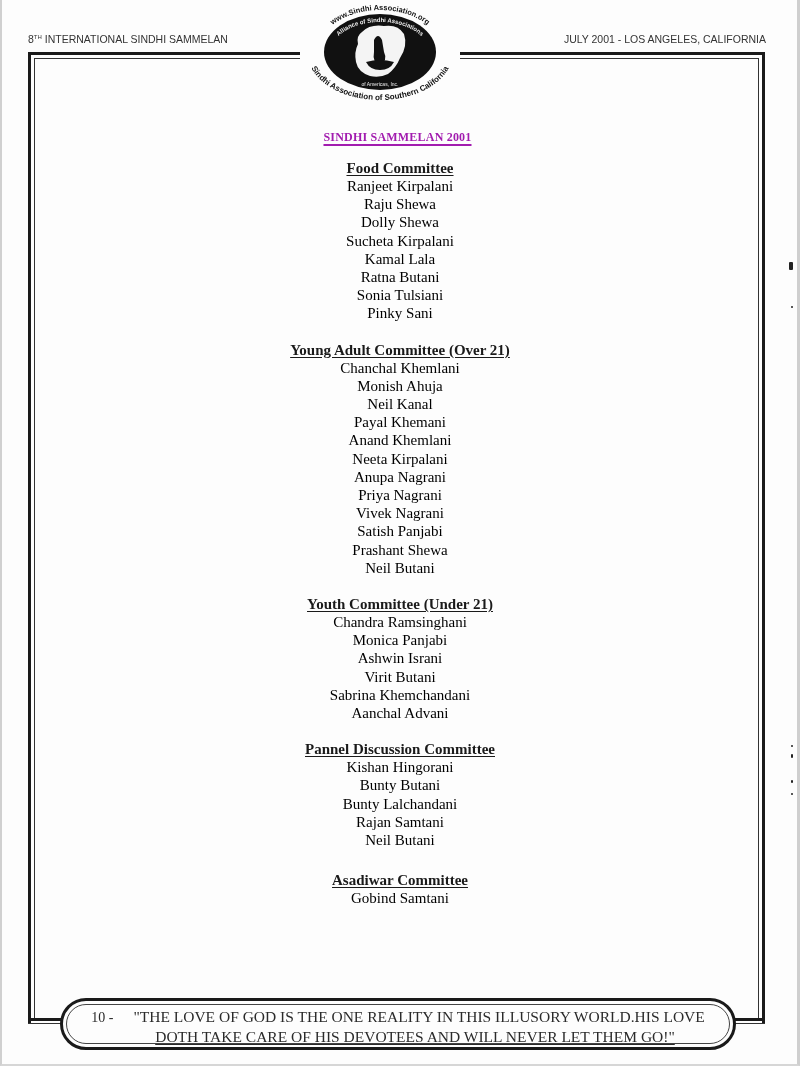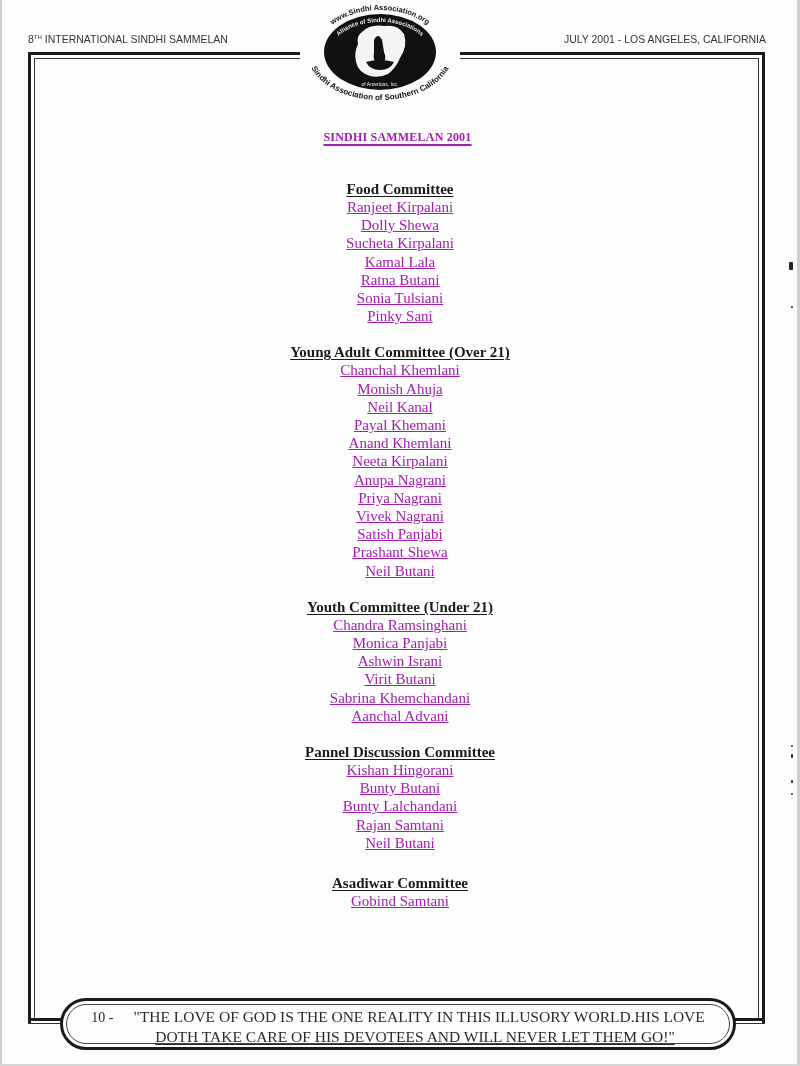--- a/index.html
+++ b/index.html
@@ -94,22 +94,21 @@
       font-weight: bold;
       font-size: 15px;
       text-decoration: underline;
       text-underline-offset: 2px;
       color: #1a1a1a;
       line-height: 18px;
     }
     .member {
       font-size: 15px;
       line-height: 18.2px;
-      color: #a21caf;
-      text-decoration: underline;
+      color: #000000;
     }
 
     
     .footer {
       position: absolute;
       left: 60px;
       top: 998px;
       width: 676px;
       height: 52px;
       border: 3px solid #1a1a1a;
@@ -185,23 +184,24 @@
     <text x="80" y="84" font-family="Liberation Sans, sans-serif" font-size="5" fill="#eee" text-anchor="middle">of Americas, Inc.</text>
     <text font-family="Liberation Sans, sans-serif" font-size="8" font-weight="bold" fill="#111">
       <textPath href="#arcBottom" startOffset="50%" text-anchor="middle">Sindhi Association of Southern California</textPath>
     </text>
   </svg>
 </div>
 
 <div class="content">
   <div class="main-title">SINDHI SAMMELAN 2001</div>
 
-  <div class="section" style="margin-top:35px;">
+  <div class="section" style="margin-top:14px;">
     <div class="section-title">Food Committee</div>
     <div class="member">Ranjeet Kirpalani</div>
+    <div class="member">Raju Shewa</div>
     <div class="member">Dolly Shewa</div>
     <div class="member">Sucheta Kirpalani</div>
     <div class="member">Kamal Lala</div>
     <div class="member">Ratna Butani</div>
     <div class="member">Sonia Tulsiani</div>
     <div class="member">Pinky Sani</div>
   </div>
 
   <div class="section" style="margin-top:18px;">
     <div class="section-title">Young Adult Committee (Over 21)</div>

